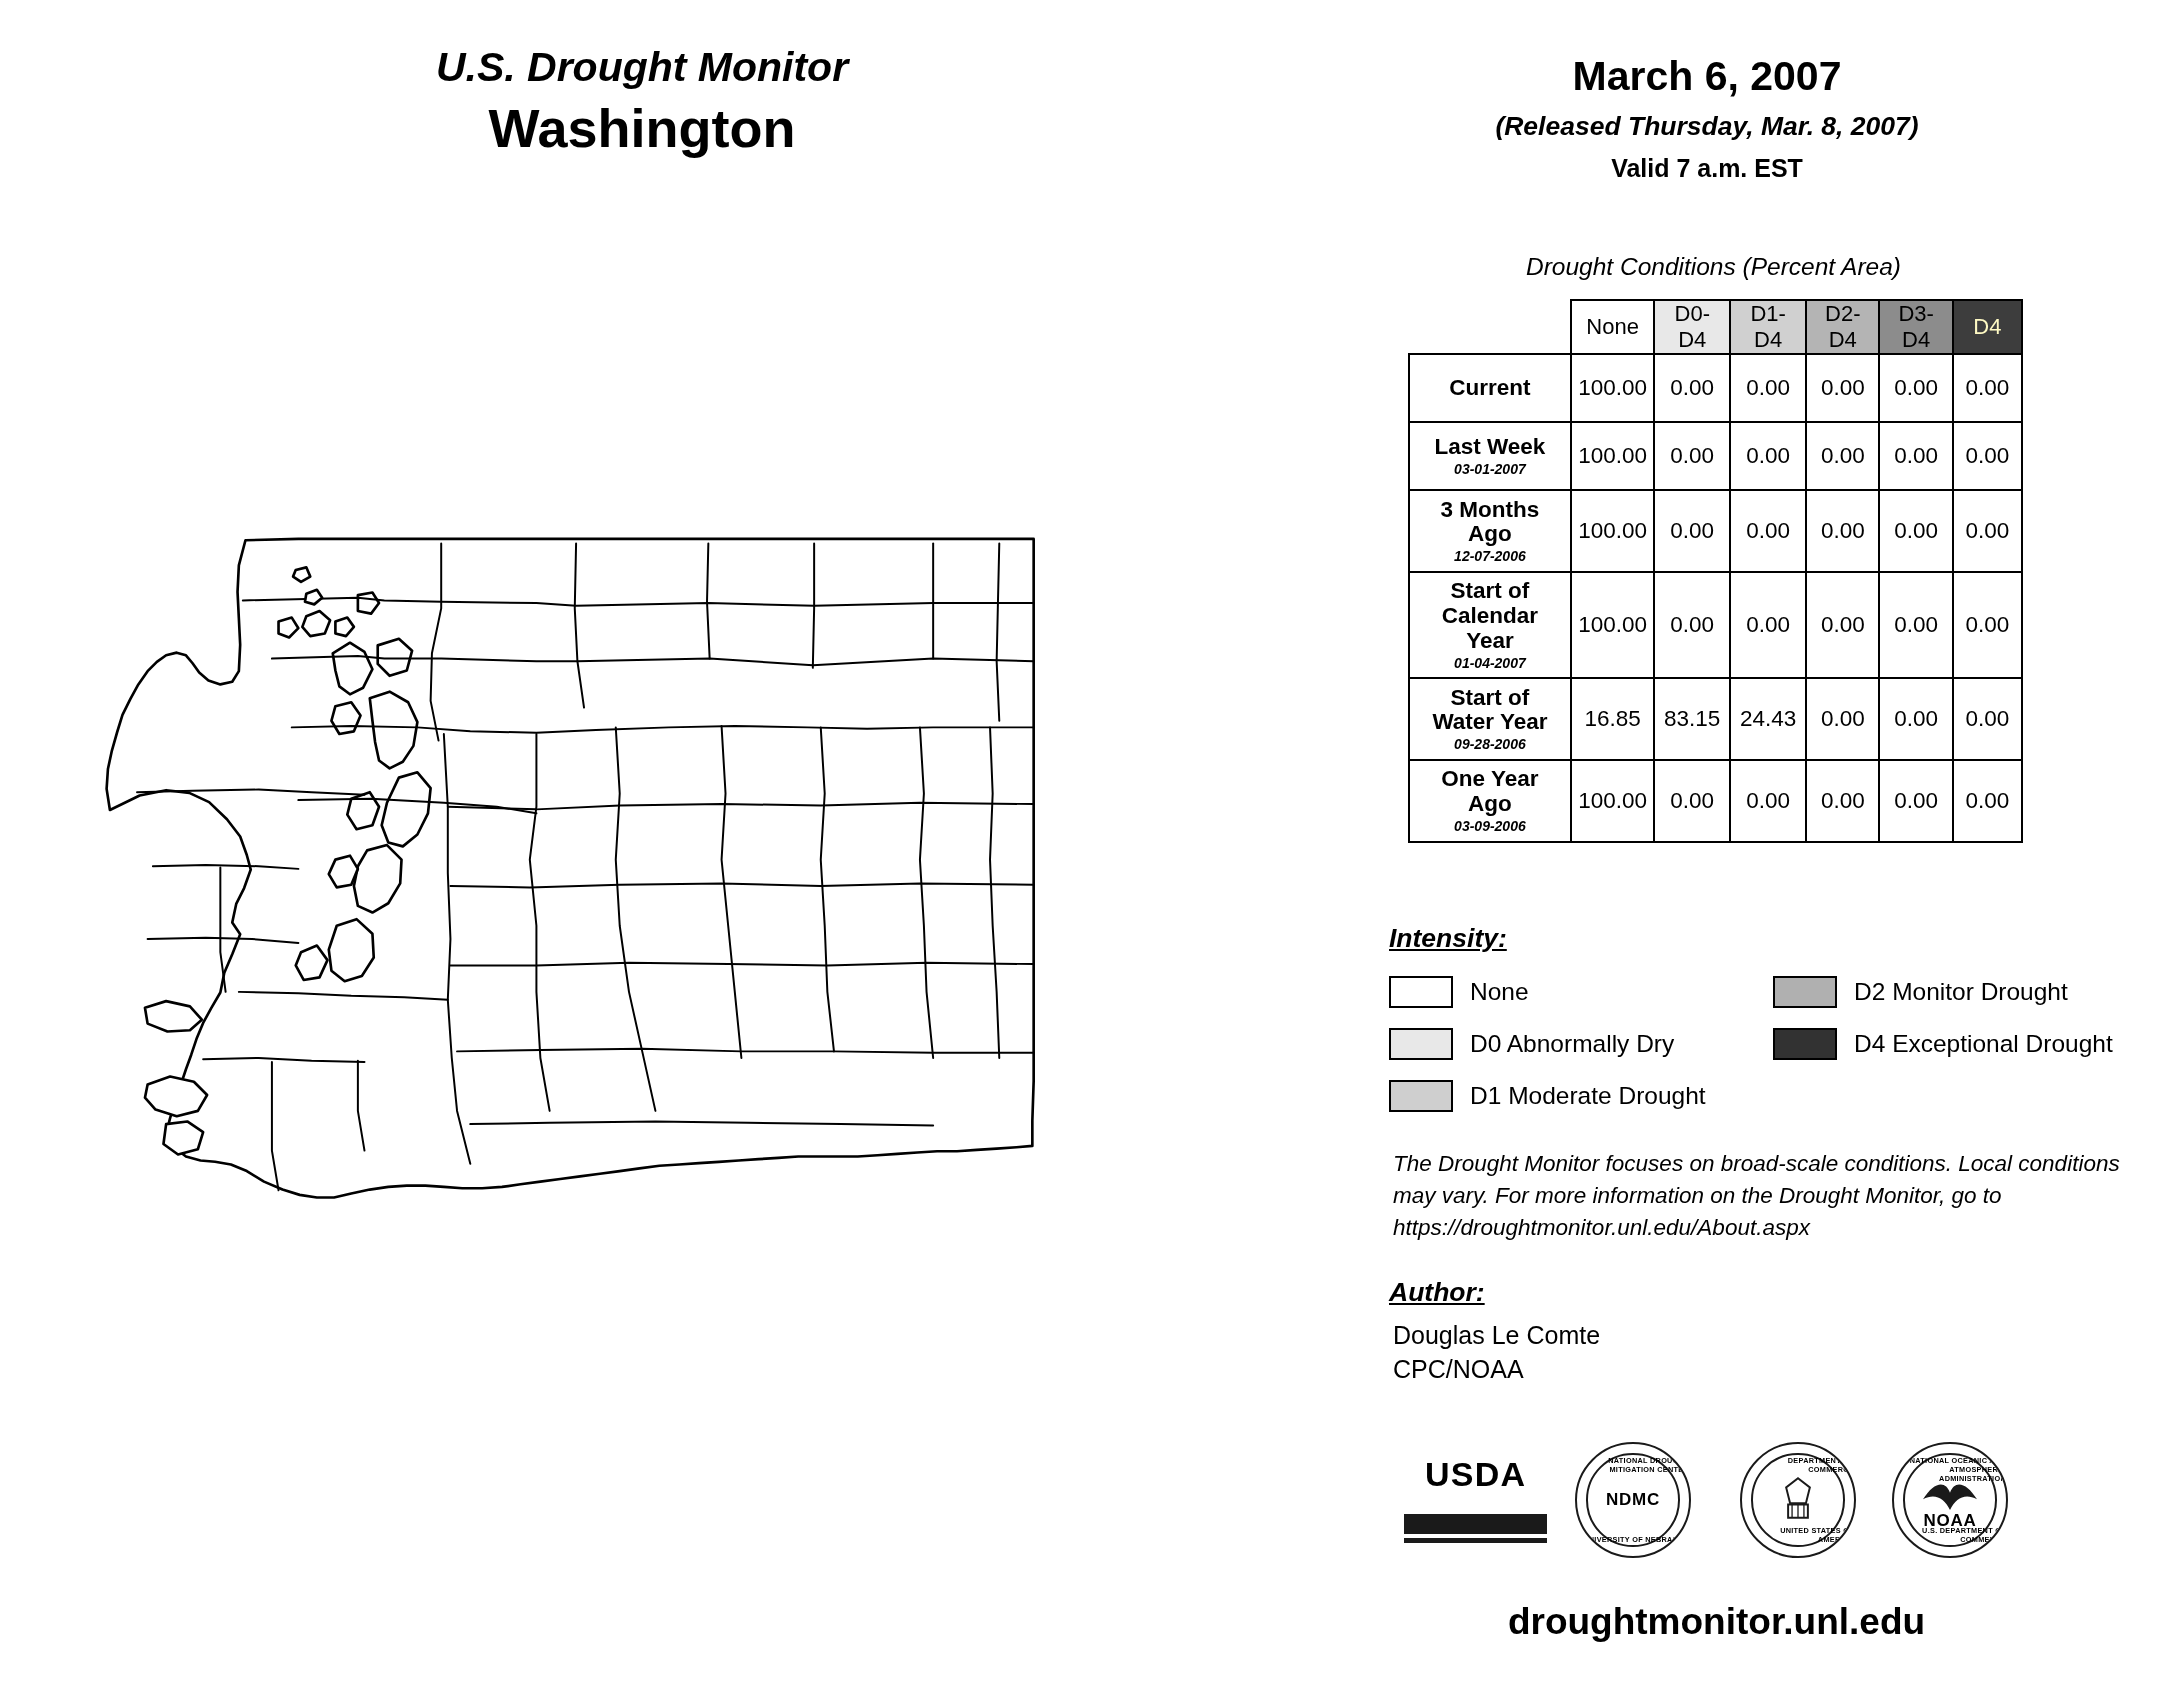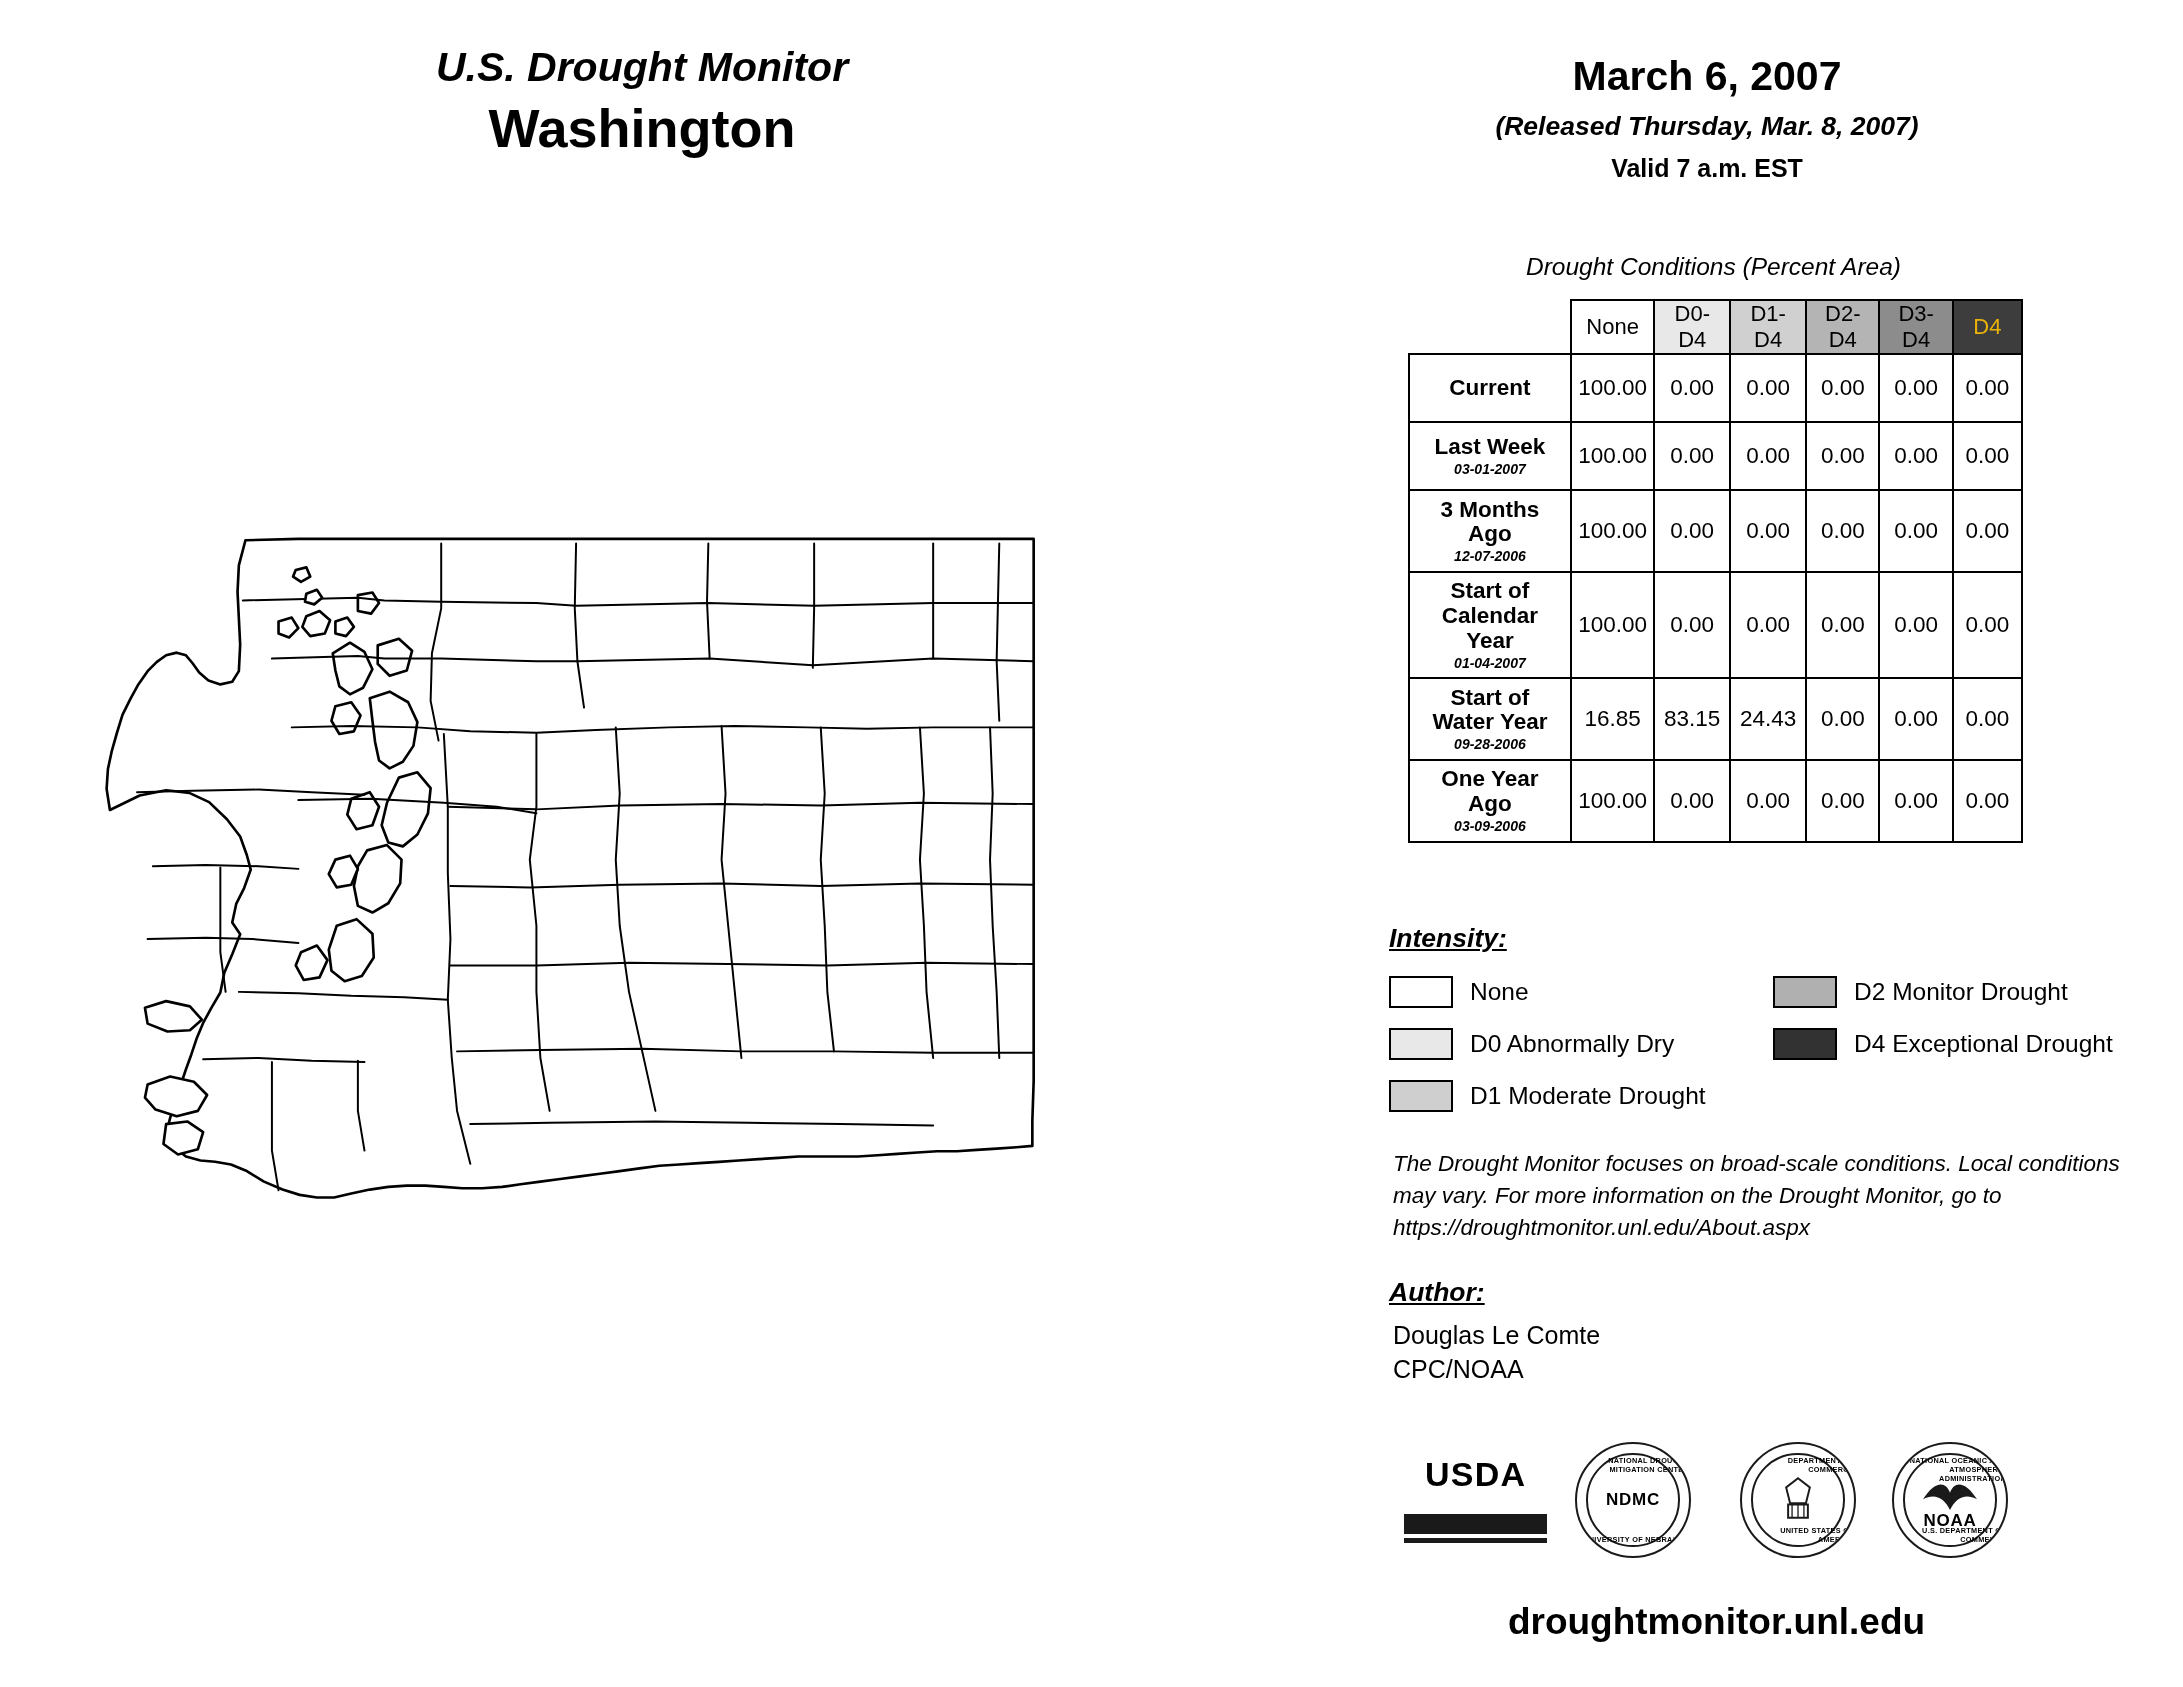--- a/index.html
+++ b/index.html
@@ -97,21 +97,21 @@
     height: 41px;
     font-weight: normal;
     font-size: 22px;
     padding: 0 9.3px;
   }
   .hdr-none   { background: #ffffff; }
   .hdr-d0     { background: #e8e8e8; }
   .hdr-d1     { background: #d0d0d0; }
   .hdr-d2     { background: #b4b4b4; }
   .hdr-d3     { background: #8c8c8c; }
-  .hdr-d4     { background: #3d3d3d; color: #eab308; }
+  .hdr-d4     { background: #3d3d3d; color: #fef9c3; }
 
   table.dm-table td.rowlabel {
     text-align: center;
     padding: 6.6px 12px;
     width: 192px;
   }
   .rowlabel .lbl {
     font-size: 22.5px;
     font-weight: bold;
     line-height: 1.1;

